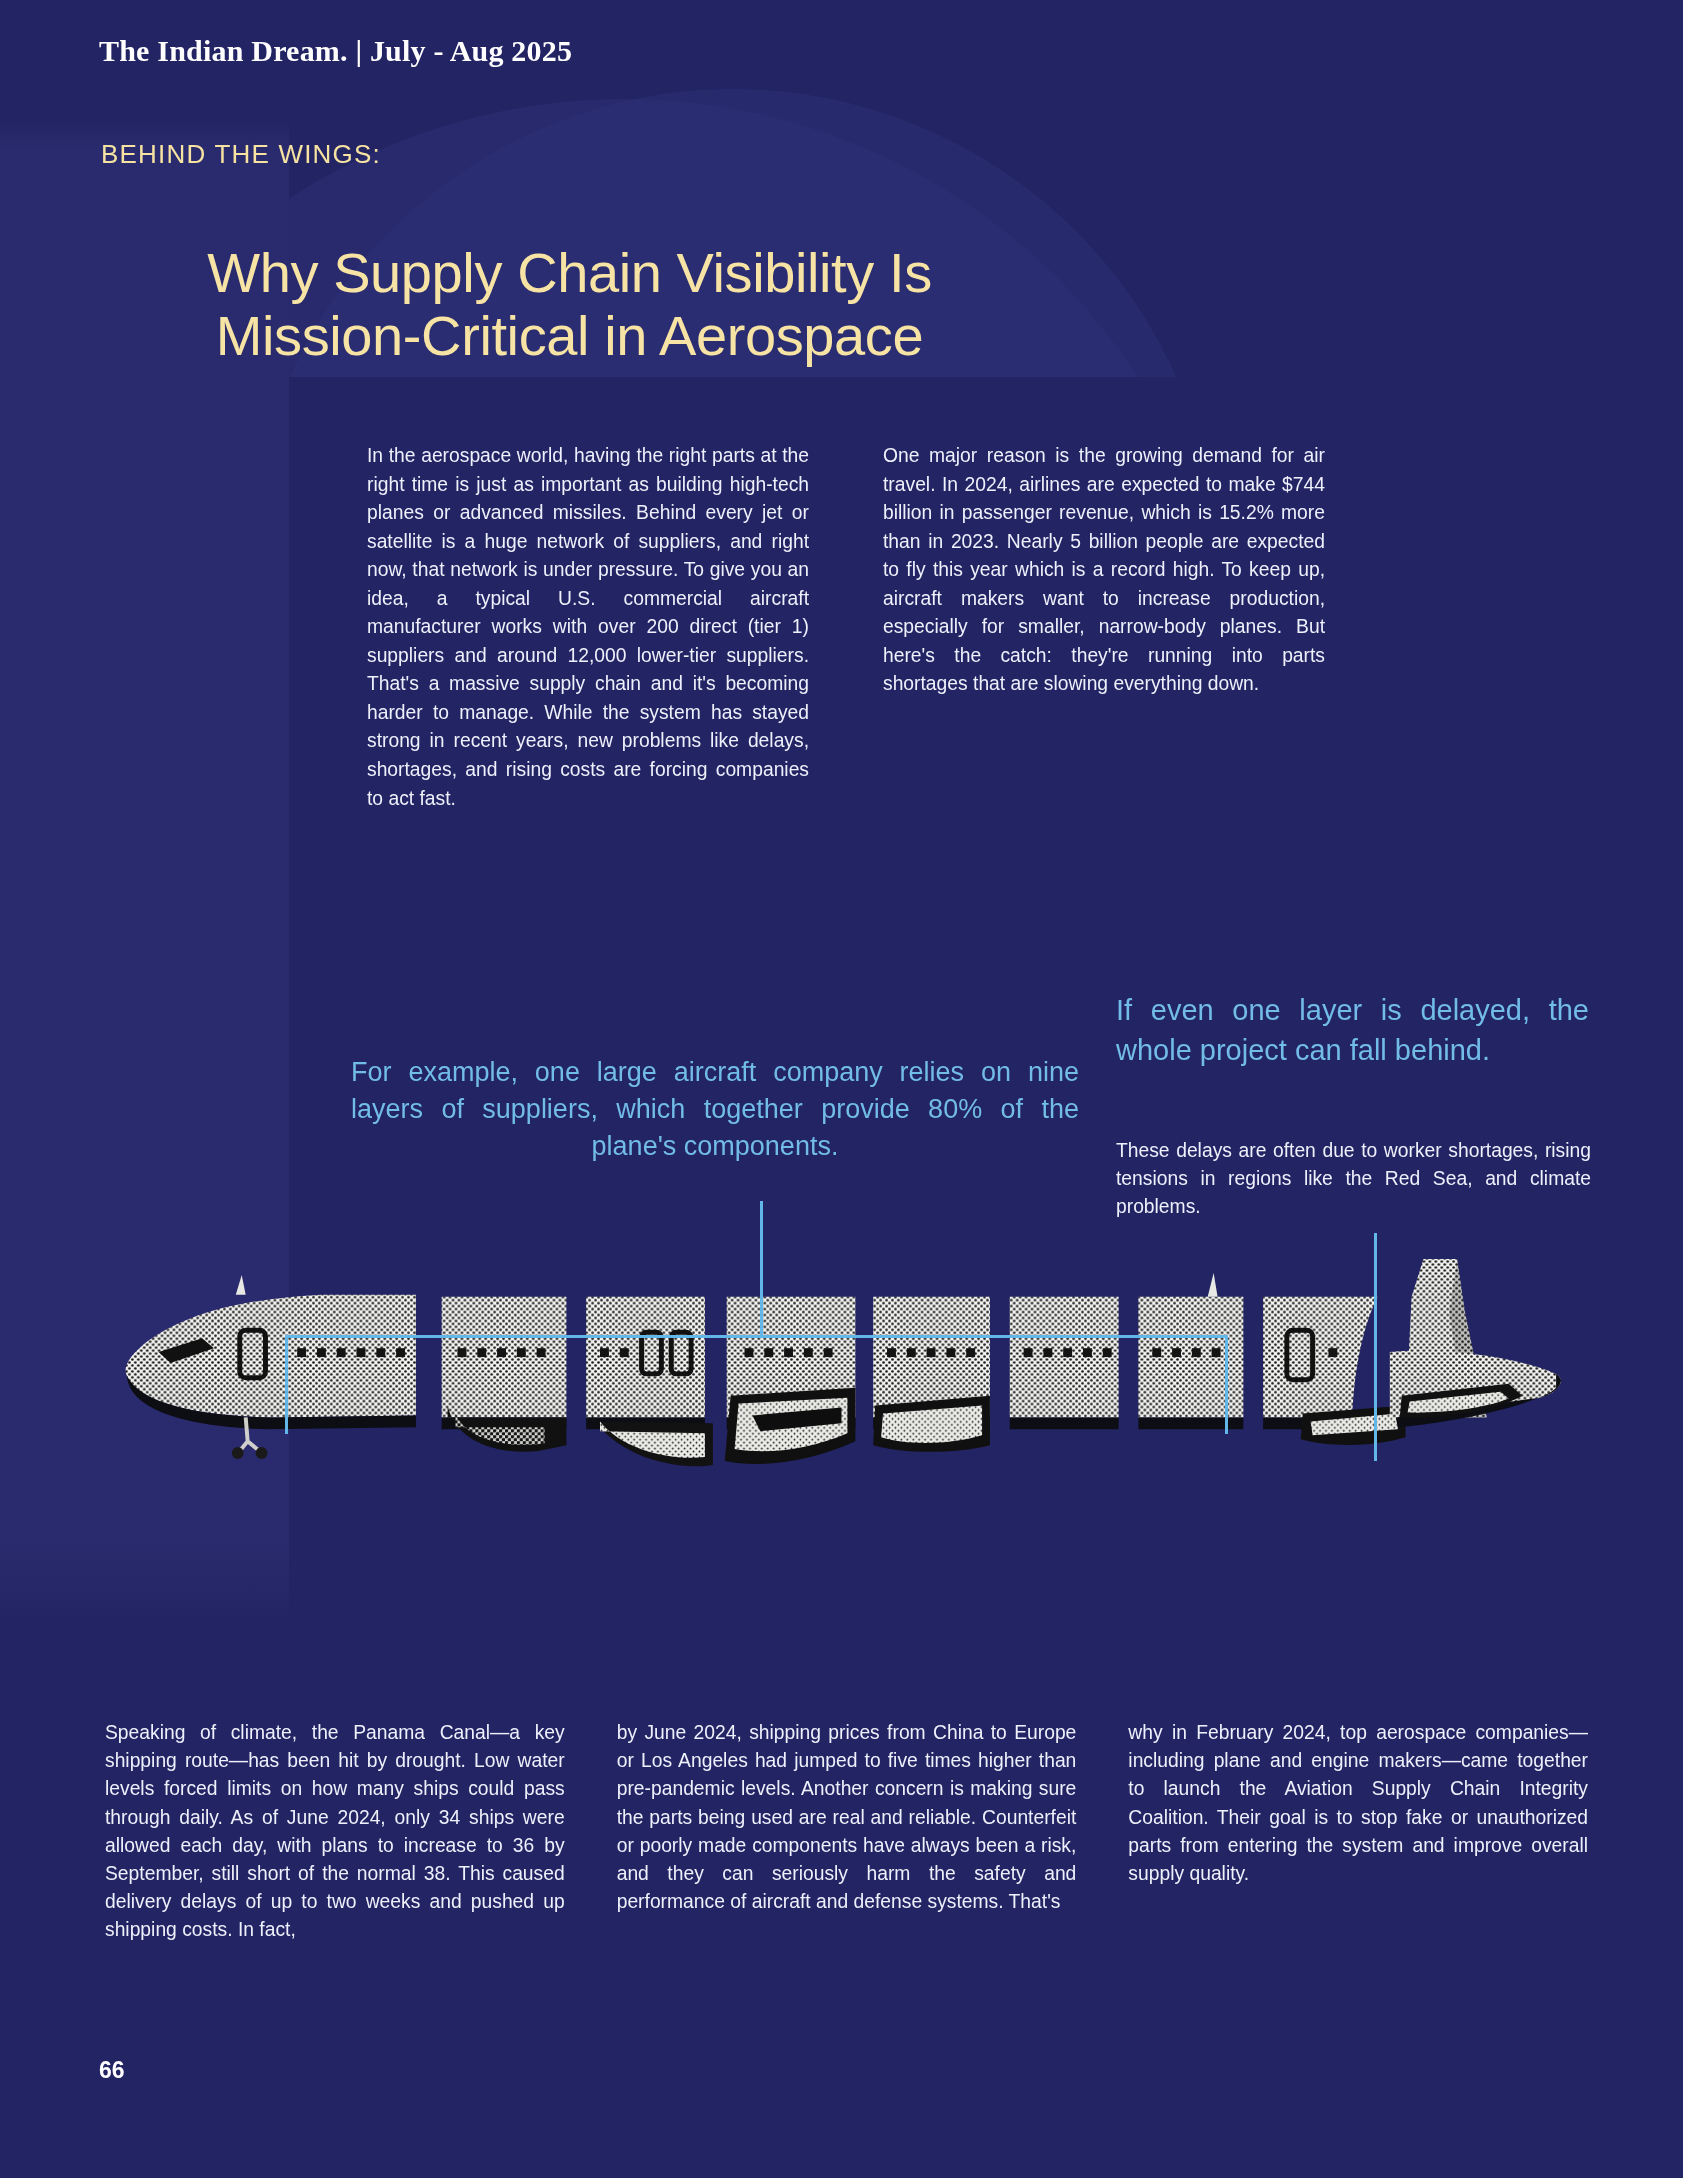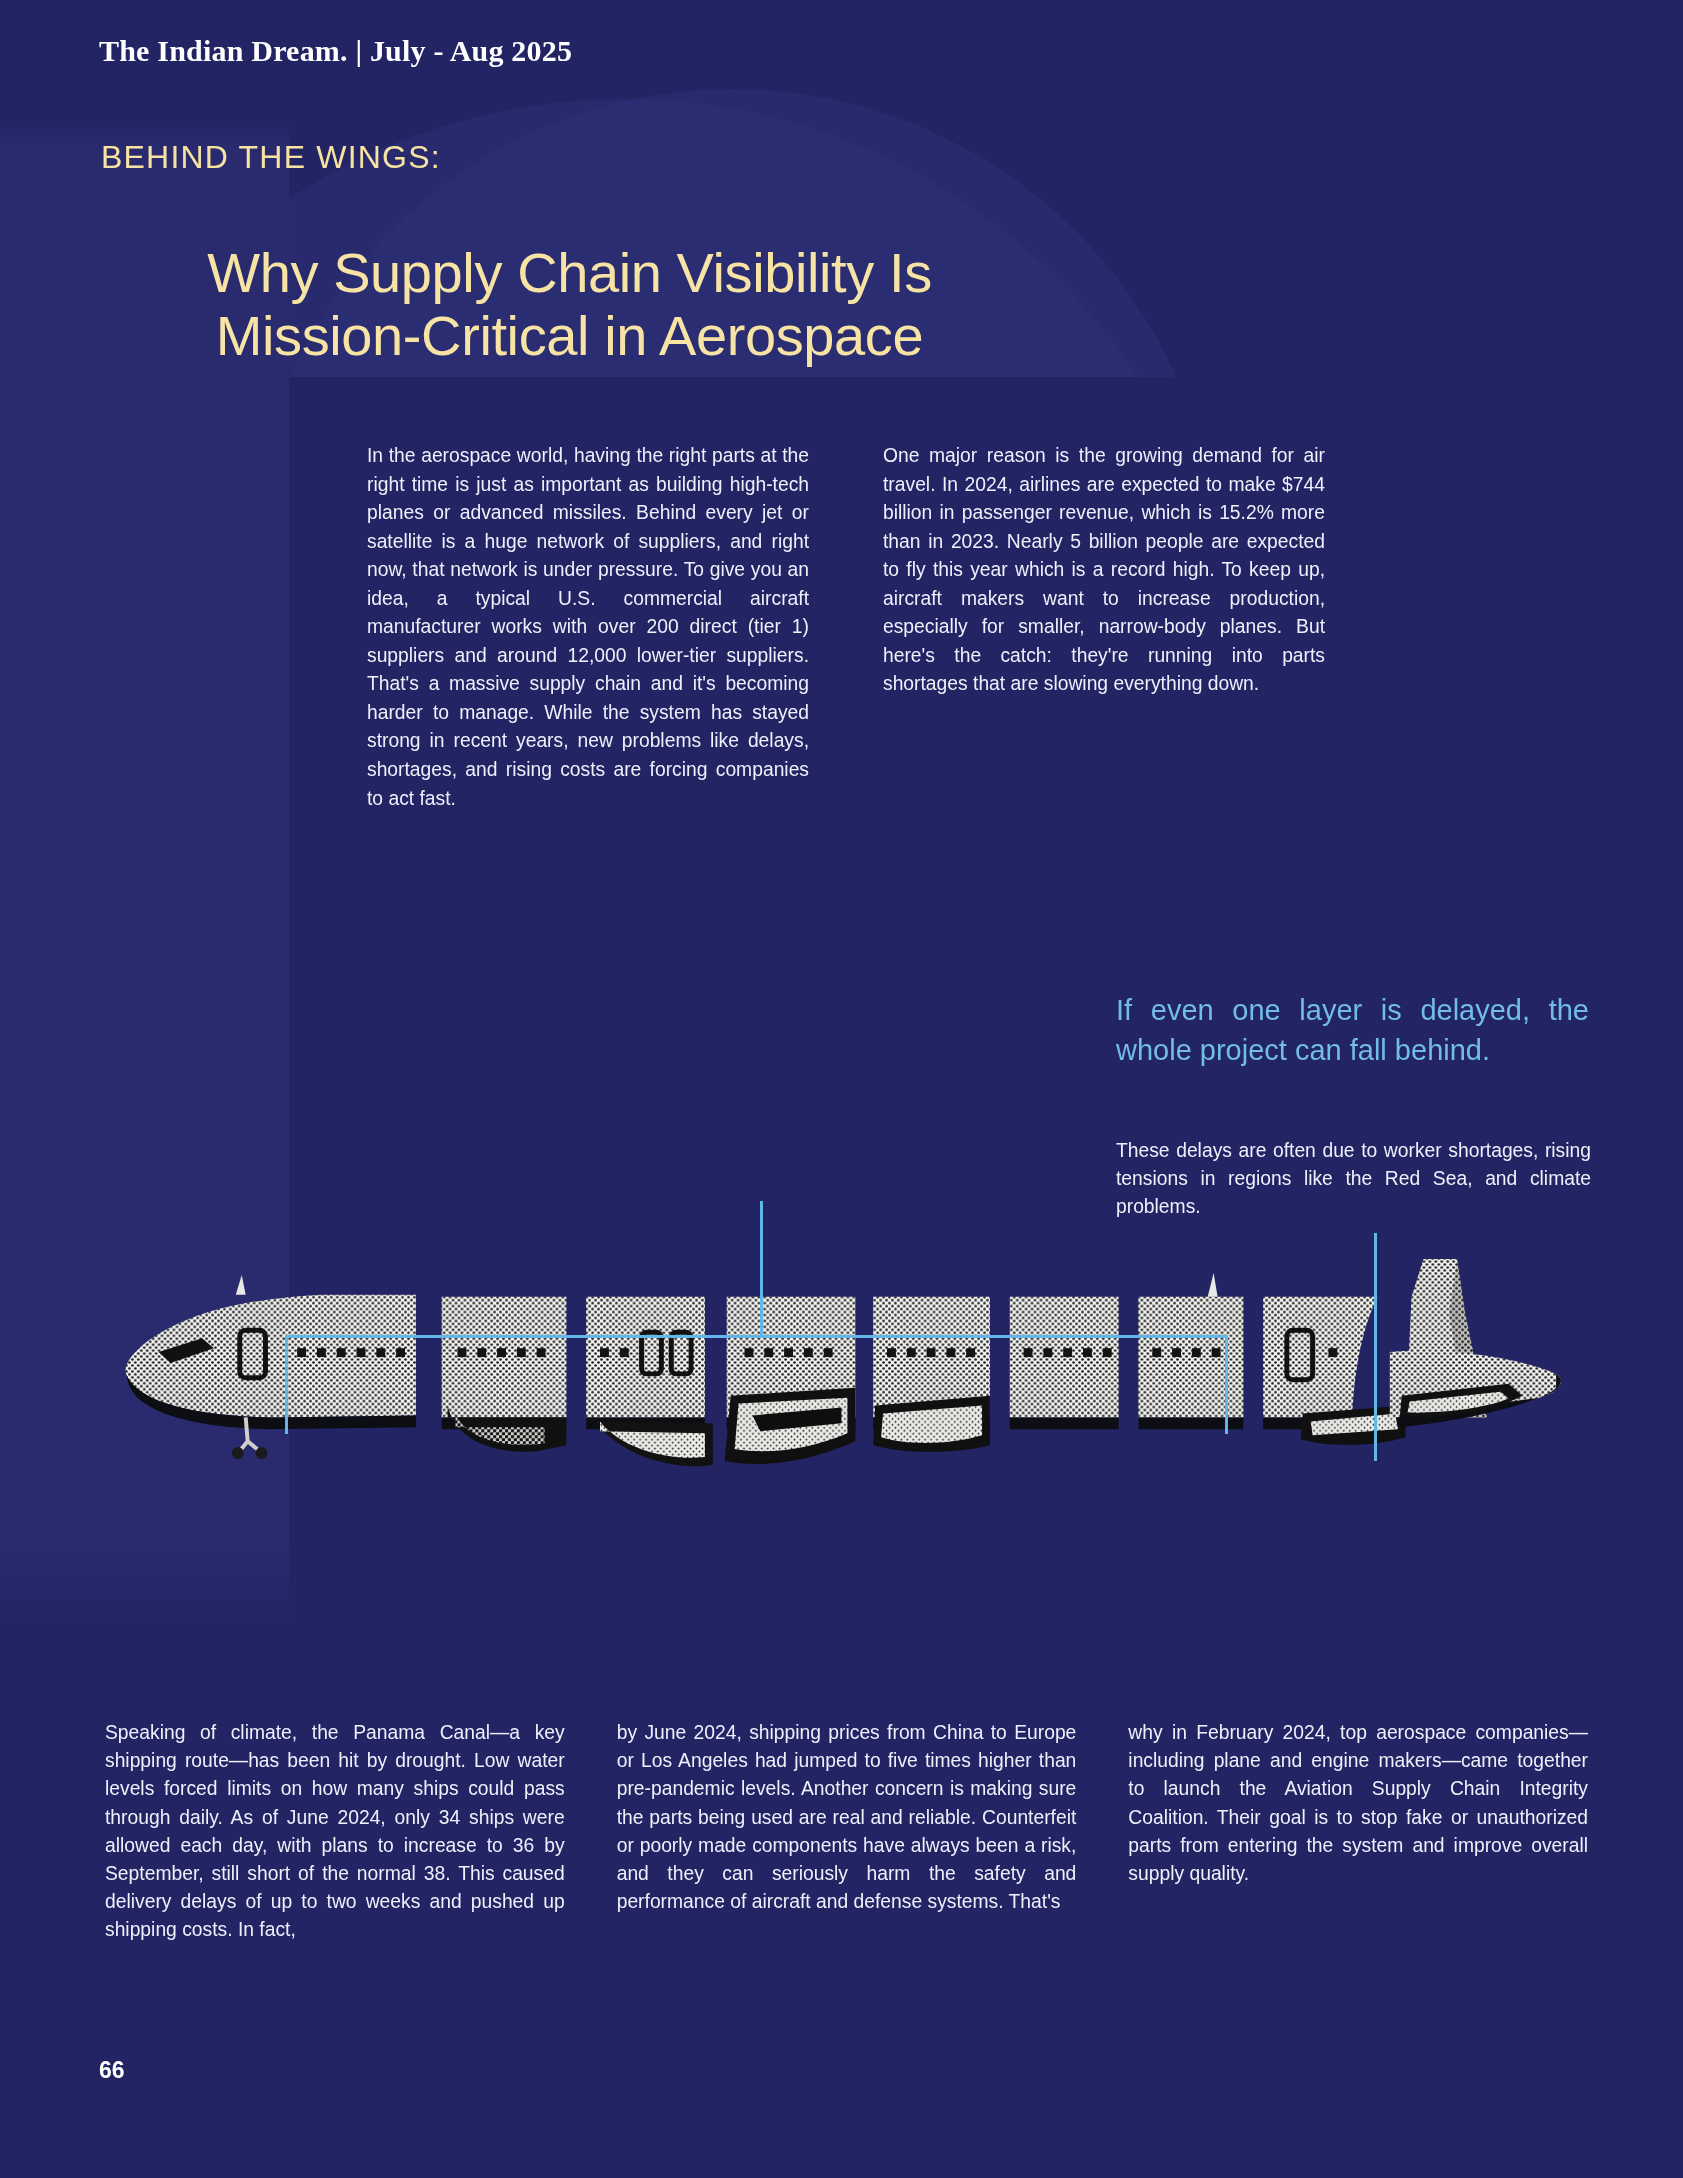--- a/index.html
+++ b/index.html
@@ -59,21 +59,21 @@
     font-weight:700;
     font-size:30px;
     color:#ffffff;
     letter-spacing:0.2px;
     white-space:nowrap;
   }
 
   
   .kicker{
     position:absolute;left:101px;top:139px;
-    font-size:32px;
+    font-size:26px;
     letter-spacing:1.2px;
     color:#f6e3a2;
     font-weight:400;
   }
   .headline{
     position:absolute;left:99px;top:203px;
     width:941px;
     font-size:56px;
     line-height:1.13;
     letter-spacing:-0.4px;
@@ -188,20 +188,21 @@
 
   <div class="intro">
     <div class="col">
       <p>In the aerospace world, having the right parts at the right time is just as important as building high-tech planes or advanced missiles. Behind every jet or satellite is a huge network of suppliers, and right now, that network is under pressure. To give you an idea, a typical U.S. commercial aircraft manufacturer works with over 200 direct (tier 1) suppliers and around 12,000 lower-tier suppliers. That's a massive supply chain and it's becoming harder to manage. While the system has stayed strong in recent years, new problems like delays, shortages, and rising costs are forcing companies to act fast.</p>
     </div>
     <div class="col">
       <p>One major reason is the growing demand for air travel. In 2024, airlines are expected to make $744 billion in passenger revenue, which is 15.2% more than in 2023. Nearly 5 billion people are expected to fly this year which is a record high. To keep up, aircraft makers want to increase production, especially for smaller, narrow-body planes. But here's the catch: they're running into parts shortages that are slowing everything down.</p>
     </div>
   </div>
 
+  <div class="quote-left">For example, one large aircraft company relies on nine layers of suppliers, which together provide 80% of the plane's components.</div>
   <div class="quote-right">If even one layer is delayed, the whole project can fall behind.</div>
   <div class="quote-right-sub">These delays are often due to worker shortages, rising tensions in regions like the Red Sea, and climate problems.</div>
 
   <div class="conn conn-v-center"></div>
   <div class="conn conn-h"></div>
   <div class="conn conn-v-left"></div>
   <div class="conn conn-v-right"></div>
   <div class="conn conn-v-tail"></div>
 
   <svg class="plane" viewBox="0 0 1460 310">

